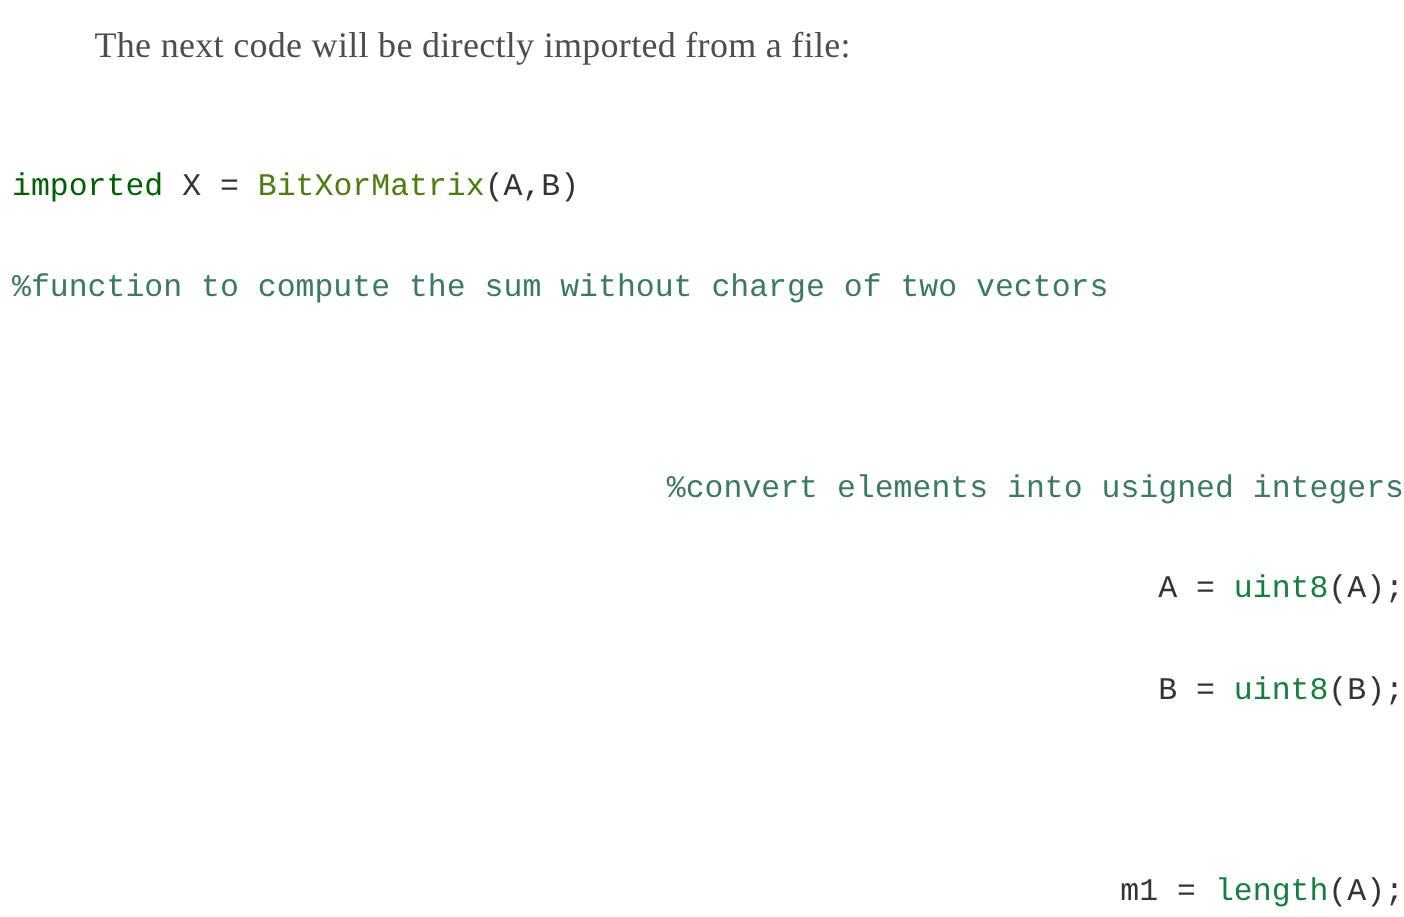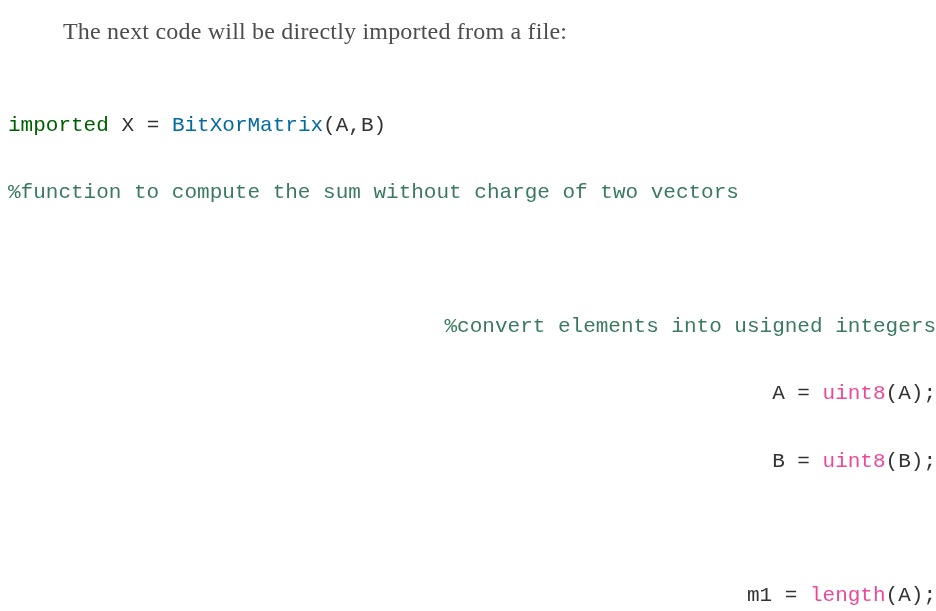--- a/index.html
+++ b/index.html
@@ -28,27 +28,27 @@
       font-family: "Courier New", Courier, monospace;
       font-size: 21px;
       line-height: 1.6;
       white-space: pre;
       color: #333333;
     }
     .tok-keyword {
       color: #006000;
     }
     .tok-func {
-      color: #0369a1;
+      color: #4d7c0f;
     }
     .tok-comment {
       color: #3a7a60;
     }
     .tok-builtin {
-      color: #ec4899;
+      color: #15803d;
     }
     .code-line {
       display: block;
     }
     .blank-line {
       display: block;
       height: 1.6em;
     }
     .indent1 { padding-left: 106px; text-align: right; }
   </style>

